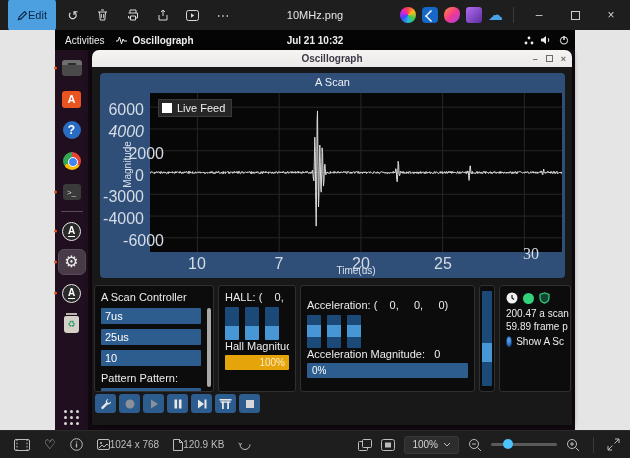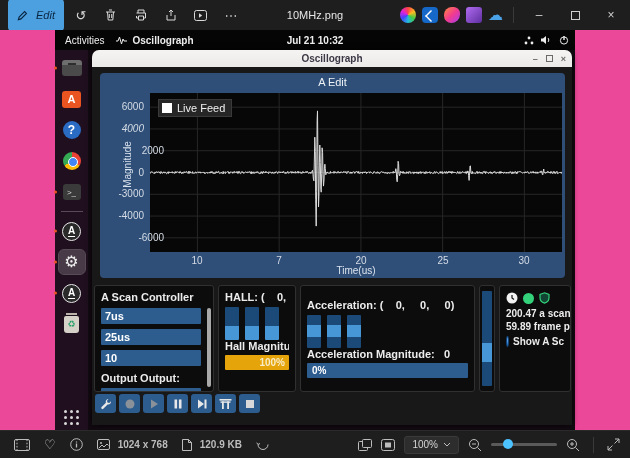--- a/index.html
+++ b/index.html
@@ -4,40 +4,40 @@
 <style>
   * { margin:0; padding:0; box-sizing:border-box; }
   html,body { width:630px; height:458px; overflow:hidden; background:#131313;
     font-family:"Liberation Sans", sans-serif; }
   .screen { position:relative; width:630px; height:458px; background:#131313; }
 
   
   .pt-bar { position:absolute; left:0; top:0; width:630px; height:30px; background:#1e1e1e;
     display:flex; align-items:center; justify-content:space-between; color:#d9d9d9; }
   .pt-left { display:flex; align-items:center; gap:4px; padding-left:8px; }
-  .edit-btn { display:flex; align-items:center; gap:8px; background:#4ca0e0; color:#0a2540;
-    border:none; border-radius:4px; height:20px; padding:16px 9px; font-size:11px; cursor:pointer;font-style:italic; }
+  .edit-btn { display:flex; align-items:center; gap:0; background:#4ca0e0; color:#0a2540;
+    border:none; border-radius:4px; height:20px; padding:16px 9px; font-size:11px; cursor:pointer; }
   .tbtn { width:26px; height:22px; background:transparent; border:none; color:#d9d9d9;
     font-size:13px; display:flex; align-items:center; justify-content:center; border-radius:4px; }
   .pt-title { position:absolute; left:50%; transform:translateX(-50%); font-size:11px; color:#e6e6e6; }
   .pt-right { display:flex; align-items:center; gap:6px; padding-right:4px; }
   .appico { width:16px; height:16px; border-radius:4px; }
   .wheel { border-radius:50%; background:conic-gradient(#f44,#fb2,#4c4,#2bd,#44f,#d2d,#f44); }
   .bluetile { background:#1668c8; position:relative; }
   .bluetile:after{ content:""; position:absolute; left:3px; top:3px; width:10px; height:10px;
     border-bottom:2px solid #fff; border-left:2px solid #fff; transform:rotate(45deg) scale(.7); }
   .blob { border-radius:50% 40% 55% 45%; background:linear-gradient(135deg,#ff8a3d,#f23b8e,#a63bf2); }
   .folder { background:linear-gradient(135deg,#b06cf0,#5f2ea0); border-radius:3px; }
   .cloud { font-size:15px; color:#4aa3e8; line-height:16px; }
   .winctl { width:30px; height:30px; display:flex; align-items:center; justify-content:center;
     color:#cfcfcf; font-size:12px; }
   .sepv { width:1px; height:16px; background:#3a3a3a; margin:0 4px; }
 
   
-  .viewer { position:absolute; left:0; top:30px; width:630px; height:400px; background:#ec4899; }
+  .viewer { position:absolute; left:0; top:30px; width:630px; height:400px; background:#e5e5e5; }
   .screenshot { position:absolute; left:55px; top:0; width:520px; height:400px; background:#120a11; }
 
   
   .ub-top { position:absolute; left:0; top:0; width:520px; height:20px; background:#050505;
     color:#eee; font-size:10px; display:flex; align-items:center; }
   .ub-activities { padding:0 12px 0 10px; }
   .ub-app { display:flex; align-items:center; gap:5px; font-weight:bold; }
   .ub-clock { position:absolute; left:50%; transform:translateX(-50%); font-weight:bold; }
   .ub-status { position:absolute; right:6px; display:flex; align-items:center; gap:7px; }
 
@@ -89,24 +89,24 @@
     border-radius:4px; }
   .chart-title { height:18px; display:flex; align-items:center; justify-content:center; color:#eef2f7;
     font-size:11px; }
   .plot { position:absolute; left:50px; top:20px; width:412px; height:159px; background:#070707; overflow:hidden; }
   .legend { position:absolute; left:8px; top:6px; background:#262626; border:1px solid #3a3a3a;
     display:flex; align-items:center; gap:5px; padding:2px 6px 2px 3px; color:#f0f0f0; font-size:11px; }
   .legend .cb { width:10px; height:10px; background:#fff; display:inline-block; }
   .ylab { position:absolute; left:-8px; top:86px; transform:rotate(-90deg); transform-origin:center;
     color:#dbe3ee; font-size:10px; width:70px; text-align:center; }
   .xlab { position:absolute; left:50px; top:192px; width:412px; text-align:center; color:#dbe3ee; font-size:10px; }
-  .tick { position:absolute; color:#d5dce6; font-size:10px; }
-
-  
-  .panel-row { position:absolute; left:2px; top:218px; width:478px; height:107px; display:flex; gap:4px;font-weight:bold; }
+  .tick { position:absolute; color:#d5dce6; font-size:16px; }
+
+  
+  .panel-row { position:absolute; left:2px; top:218px; width:478px; height:107px; display:flex; gap:4px; }
   .panel { background:#0c0c0c; border:1px solid #303030; border-radius:3px; overflow:hidden;
     color:#ececec; font-size:11px; position:relative; }
   .p1 { width:120px; padding:5px 6px; }
   .p2 { width:78px; padding:5px 6px; }
   .p3 { width:175px; padding:13px 6px; }
   .p4 { width:16px; display:flex; align-items:center; justify-content:center; padding:4px 0; }
   .p5 { width:72px; padding:5px 6px; white-space:nowrap; }
   .pre { white-space:pre; overflow:hidden; }
   .field { background:#2d5c8e; color:#fff; font-size:11px; height:16px; line-height:16px;
     padding:0 4px; margin-top:5px; border-radius:1px; width:100px; }
@@ -129,21 +129,21 @@
 
   
   .osc-toolbar { position:absolute; left:3px; top:327px; display:flex; gap:3px; }
   .obtn { width:21px; height:19px; background:#2d5c8e; border:none; border-radius:3px;
     display:flex; align-items:center; justify-content:center; padding:0; cursor:pointer; }
 
   
   .status { position:absolute; left:0; top:430px; width:630px; height:28px; background:#1e1e1e;
     border-top:1px solid #2a2a2a; color:#bdbdbd; display:flex; align-items:center; font-size:10px; }
   .st-left { display:flex; align-items:center; gap:14px; padding-left:14px; }
-  .st-item { display:flex; align-items:flex-start; gap:8px;font-weight:bold; }
+  .st-item { display:flex; align-items:flex-start; gap:0; }
   .st-right { margin-left:auto; display:flex; align-items:center; gap:9px; padding-right:10px; }
   .zoom-pill { display:flex; align-items:center; gap:5px; background:#2d2d2d; border:1px solid #3a3a3a;
     border-radius:3px; height:18px; padding:0 7px; color:#d6d6d6; }
   .slider { position:relative; width:66px; height:3px; background:#5a5a5a; border-radius:2px; }
   .thumb { position:absolute; left:12px; top:-4px; width:10px; height:10px; border-radius:50%; background:#4cc2ff; }
   .heart { font-size:13px; }
   svg { display:block; }
 </style>
 </head>
 <body>
@@ -291,21 +291,21 @@
             <span>Oscillograph</span>
             <span class="osc-ctl">
               <span>–</span>
               <span class="osc-max"></span>
               <span>×</span>
             </span>
           </div>
           <div class="osc-body">
 
             <div class="chart-panel" id="chart-panel">
-              <div class="chart-title">A Edit</div>
+              <div class="chart-title">A Scan</div>
               <div class="ylab">Magnitude</div>
               <div class="plot">
                 <svg id="wave" width="412" height="159">
                     <g stroke="#272727">
                       <line x1="47.412698412698425" x2="47.412698412698425" y1="0" y2="159"></line>
                       <line x1="129.15873015873018" x2="129.15873015873018" y1="0" y2="159"></line>
                       <line x1="210.90476190476193" x2="210.90476190476193" y1="0" y2="159"></line>
                       <line x1="292.6507936507937" x2="292.6507936507937" y1="0" y2="159"></line>
                       <line x1="374.3968253968254" x2="374.3968253968254" y1="0" y2="159"></line>
                       <line x1="0" x2="412" y1="14.157534246575342" y2="14.157534246575342"></line>
@@ -328,30 +328,30 @@
                 <span class="tick" style="left: 0px; width: 44px; text-align: right; top: 50px; font-style: italic;">4000</span>
                 <span class="tick" style="left: 0px; width: 64px; text-align: right; top: 72px;">2000</span>
                 <span class="tick" style="left: 0px; width: 44px; text-align: right; top: 94px;">0</span>
                 <span class="tick" style="left: 0px; width: 44px; text-align: right; top: 115px;">-3000</span>
                 <span class="tick" style="left: 0px; width: 44px; text-align: right; top: 137px;">-4000</span>
                 <span class="tick" style="left: 0px; width: 64px; text-align: right; top: 159px;">-6000</span>
                 <span class="tick" style="left: 82px; width: 30px; text-align: center; top: 182px;">10</span>
                 <span class="tick" style="left: 164px; width: 30px; text-align: center; top: 182px;">7</span>
                 <span class="tick" style="left: 246px; width: 30px; text-align: center; top: 182px;">20</span>
                 <span class="tick" style="left: 328px; width: 30px; text-align: center; top: 182px;">25</span>
-                <span class="tick" style="left: 409px; width: 30px; text-align: center; top: 182px;">30</span>
+                <span class="tick" style="left: 409px; width: 30px; text-align: right; top: 172px; font-family: Liberation Serif, serif;">30</span>
               </div>
 
             <div class="panel-row">
               <div class="panel p1">
                 <div>A Scan Controller</div>
                 <div class="field">7us</div>
                 <div class="field">25us</div>
                 <div class="field">10</div>
-                <div class="lbl">Output Output:</div>
+                <div class="lbl">Pattern Pattern:</div>
                 <div class="field partial"></div>
                 <div class="scrollbar"></div>
               </div>
 
               <div class="panel p2">
                 <div class="pre">HALL: (    0,</div>
                 <div class="bars">
                   <div class="vbar">
                       <div class="sd" style="height:58%"></div>
                       <div class="sl" style="height:42%"></div>

